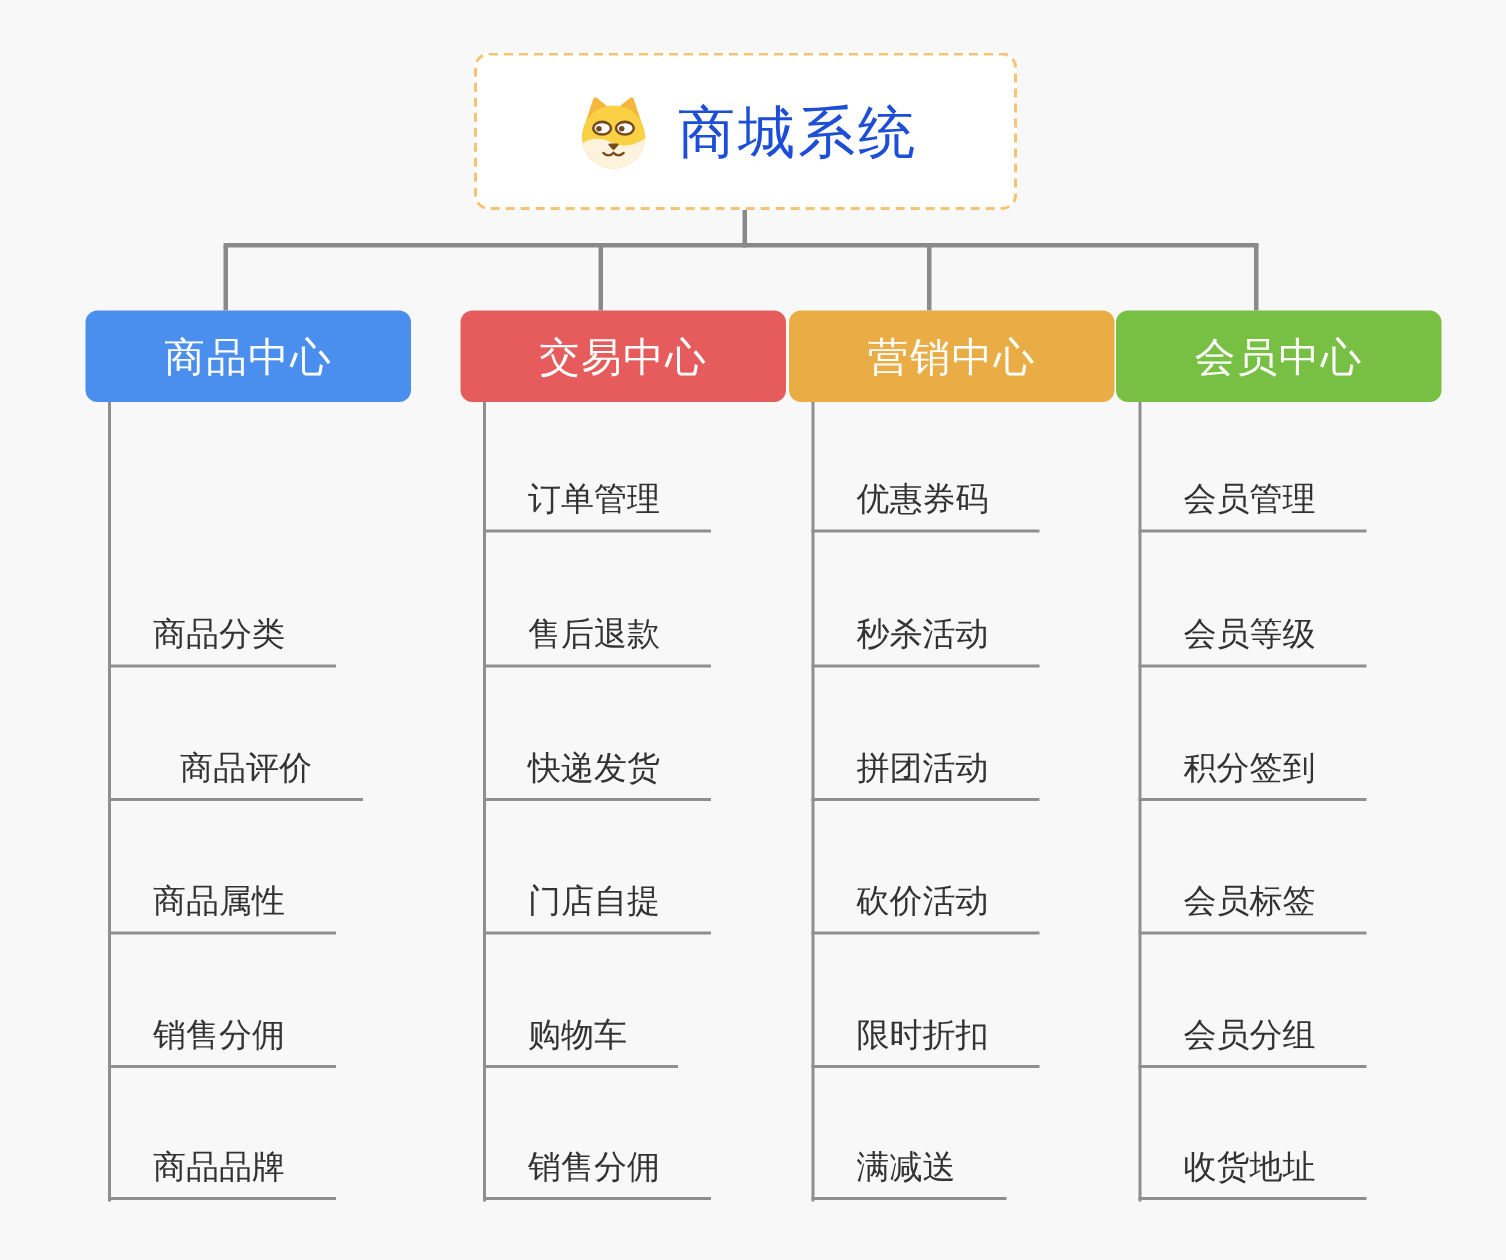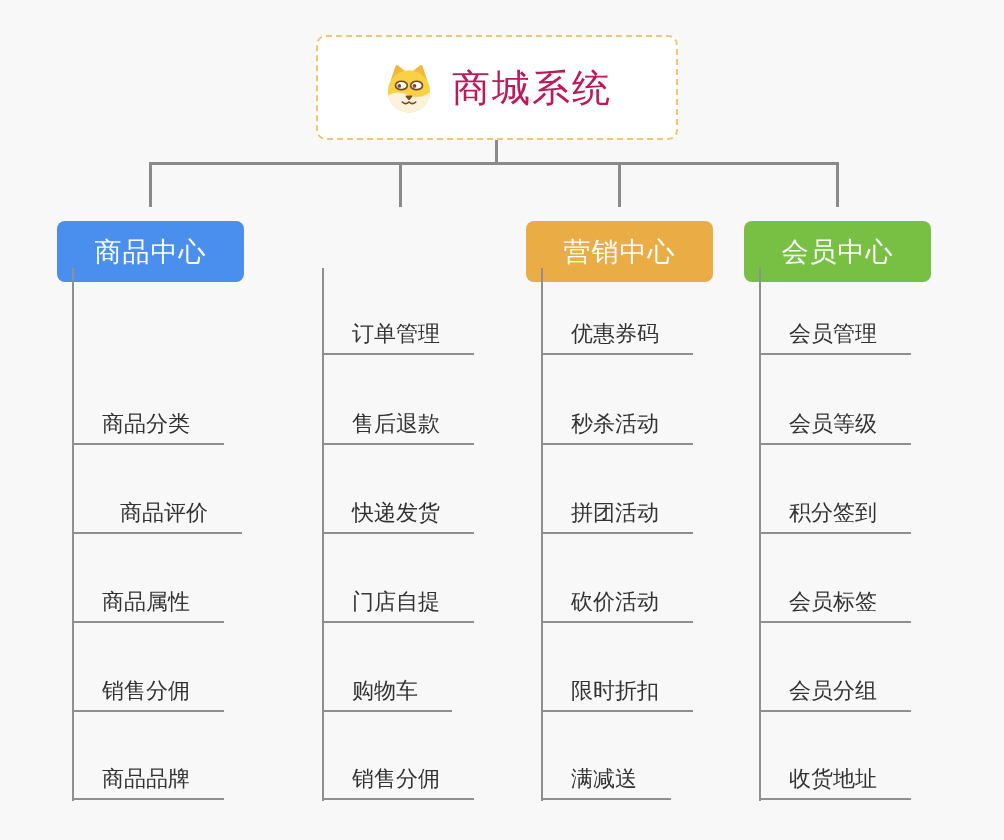--- a/index.html
+++ b/index.html
@@ -21,21 +21,21 @@
     display:flex;align-items:center;justify-content:center;gap:16px;
   }
   .root-title{
     font-size:38px;font-weight:500;letter-spacing:2px;color:#F1A83C;
     line-height:1;white-space:nowrap;
   }
   
   .line{position:absolute;background:#8A8A8A;}
   
   .branch-header{
-    position:absolute;top:221px;height:61px;width:187px;
+    position:absolute;top:207px;height:61px;width:217px;
     border-radius:8px;color:#fff;font-size:27px;
     display:flex;align-items:center;justify-content:center;
     letter-spacing:1px;white-space:nowrap;
   }
   
   .branch-rail{
     position:absolute;top:268px;height:533px;width:2px;background:#8F8F8F;
   }
   
   .item{
@@ -62,31 +62,32 @@
           <path d="M5,40 Q18,32 30,38 Q44,45 60,33 L60,60 L5,60 Z" fill="#FDF3DC"></path>
         </g>
         <ellipse cx="23" cy="27" rx="7" ry="5" fill="#FFFFFF" stroke="#7A4A1E" stroke-width="2"></ellipse>
         <ellipse cx="41" cy="27" rx="7" ry="5" fill="#FFFFFF" stroke="#7A4A1E" stroke-width="2"></ellipse>
         <circle cx="20.5" cy="27.5" r="2.2" fill="#7A4A1E"></circle>
         <circle cx="38.5" cy="27.5" r="2.2" fill="#7A4A1E"></circle>
         <path d="M29,39 h6 q1.6,0 .8,1.5 l-2.6,3 q-1.2,1.4 -2.4,0 l-2.6,-3 q-.8,-1.5 .8,-1.5 Z" fill="#7A4A1E"></path>
         <path d="M24,46.5 q4,4 8,0 q4,4 8,0" fill="none" stroke="#7A4A1E" stroke-width="1.8" stroke-linecap="round"></path>
       </svg>
     </span>
-    <span class="root-title" style="color: #be185d;">商城系统</span>
+    <span class="root-title" style="color: #1d4ed8;">商城系统</span>
   </div>
 
   <div class="line" style="left:495px;top:140px;width:3px;height:25px;"></div>
   <div class="line" style="left:149px;top:162px;width:690px;height:3px;"></div>
   <div class="line" style="left:149px;top:164px;width:3px;height:43px;"></div>
   <div class="line" style="left:399px;top:164px;width:3px;height:43px;"></div>
   <div class="line" style="left:618px;top:164px;width:3px;height:43px;"></div>
   <div class="line" style="left:836px;top:164px;width:3px;height:43px;"></div>
 
   <div class="branch-header" style="left: 57px; background-color: rgb(74, 143, 238);">商品中心</div>
+  <div class="branch-header" style="left: 307px; background-color: rgb(230, 92, 92);">交易中心</div>
   <div class="branch-header" style="left: 526px; background-color: rgb(234, 172, 68);">营销中心</div>
   <div class="branch-header" style="left: 744px; background-color: rgb(119, 192, 67);">会员中心</div>
 
   <div class="branch-rail" style="left:72px;"></div>
   <div class="branch-rail" style="left:322px;"></div>
   <div class="branch-rail" style="left:541px;"></div>
   <div class="branch-rail" style="left:759px;"></div>
 
   <div class="item" style="left:72px;top:411px;">商品分类</div>
   <div class="item" style="left:72px;top:500px;padding-left:48px;">商品评价</div>

